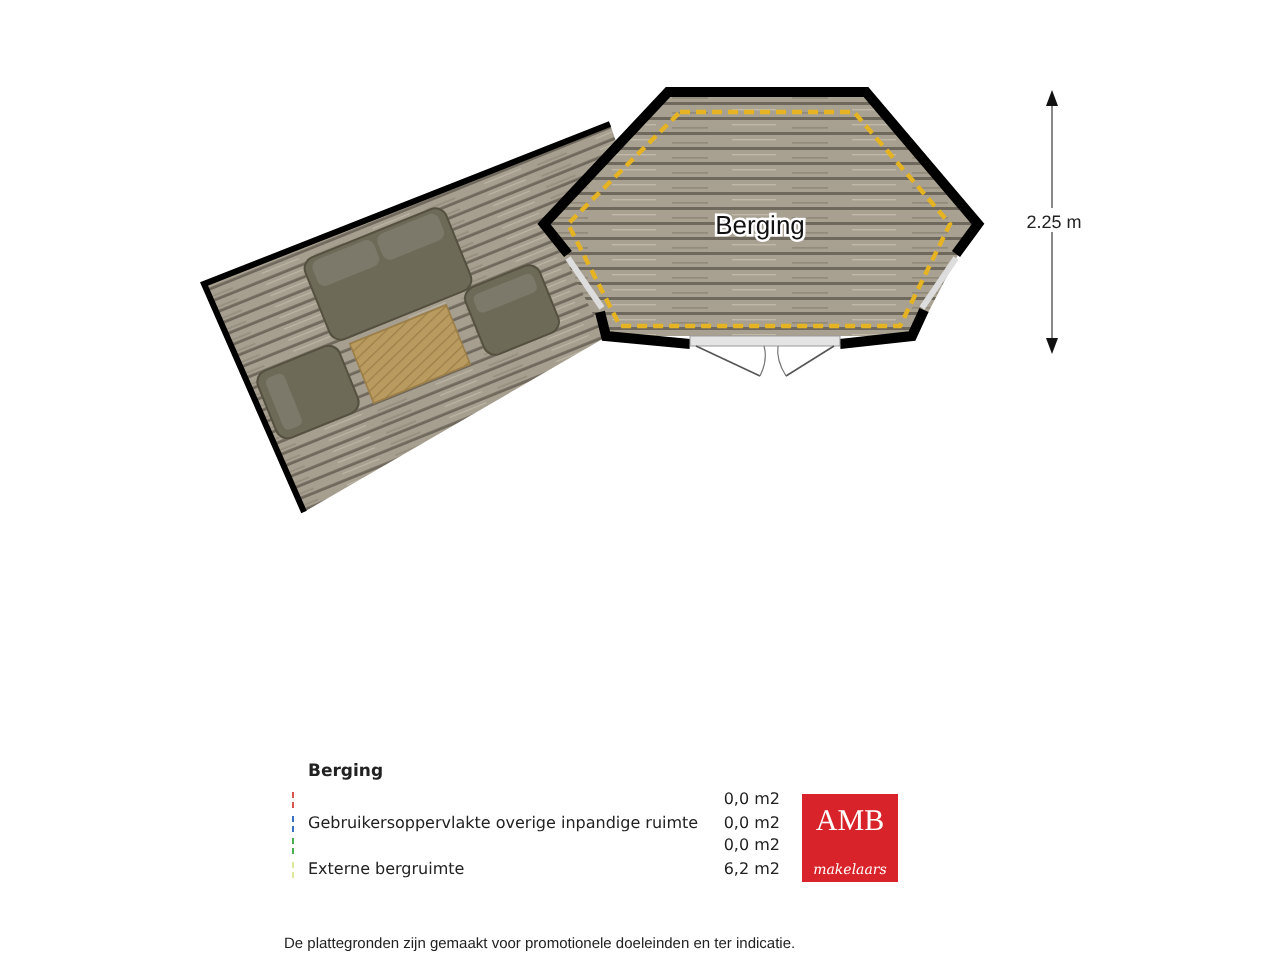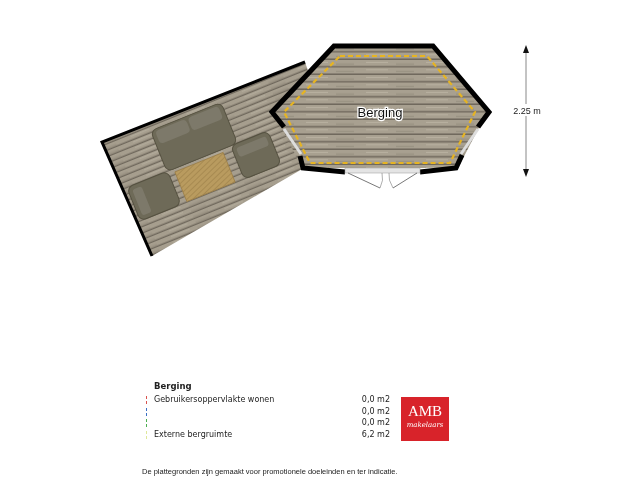--- a/index.html
+++ b/index.html
@@ -8,21 +8,21 @@
   .room-label { font-family:"Liberation Sans", sans-serif; font-size:13px; fill:#111; stroke:#fff; stroke-width:2.5px; paint-order:stroke; }
   .dim-label { font-family:"Liberation Sans", sans-serif; font-size:9px; fill:#222; }
   #legend { position:absolute; left:146px; top:381px; width:240px; font-family:"DejaVu Sans", sans-serif; color:#222; }
   .legend-title { font-size:8.5px; font-weight:bold; height:13px; margin-left:8px; }
   .legend-row { position:relative; height:11.5px; font-size:8px; line-height:11.5px; }
   .legend-marker { position:absolute; left:0; top:2px; width:0; height:8px; border-left:1px dashed; }
   .legend-label { position:absolute; left:8px; white-space:nowrap; }
   .legend-value { position:absolute; right:-4px; white-space:nowrap; }
   #logo { position:absolute; left:401px; top:397px; width:48px; height:44px; background:#d8232a; color:#fff; text-align:center; }
   .logo-main { font-family:Liberation Serif, serif; font-size:15px; font-weight:normal; letter-spacing:0px; margin-top:6px; line-height:16px; }
-  .logo-sub { font-family:"DejaVu Serif", serif; font-style:italic; font-size:7px; line-height:9px; margin-top:2px; }
+  .logo-sub { font-family:"DejaVu Serif", serif; font-style:italic; font-size:7px; line-height:9px; margin-top:12px; }
   #disclaimer { position:absolute; left:142px; top:467px; font-size:7.5px; color:#222; white-space:nowrap; font-family:"Liberation Sans", sans-serif; }
 </style>
 </head>
 <body>
 
 <svg id="plan" viewBox="0 0 640 300" width="640" height="300">
   <defs>
     <pattern id="planks" patternUnits="userSpaceOnUse" width="60" height="6" patternTransform="rotate(-22)">
       <rect width="60" height="6" fill="#a69e8e"></rect>
       <rect y="4.6" width="60" height="1.4" fill="#6f685c"></rect>
@@ -88,25 +88,25 @@
     <polygon points="526,177 523,169 529,169" fill="#111"></polygon>
     <rect x="510" y="104" width="34" height="12" fill="#fff"></rect>
     <text class="dim-label" x="527" y="114" text-anchor="middle">2.25 m</text>
   </g>
 </svg>
 
 <div id="legend">
   <div class="legend-title">Berging</div>
   <div class="legend-row">
     <span class="legend-marker" style="border-color:#d9534f"></span>
-    <span class="legend-label">Gebruikersoppervlakte wonen</span>
     <span class="legend-value">0,0 m2</span>
   </div>
   <div class="legend-row">
     <span class="legend-marker" style="border-color:#3a6fc4"></span>
+    <span class="legend-label">Gebruikersoppervlakte overige inpandige ruimte</span>
     <span class="legend-value">0,0 m2</span>
   </div>
   <div class="legend-row">
     <span class="legend-marker" style="border-color:#4caf50"></span>
     <span class="legend-value">0,0 m2</span>
   </div>
   <div class="legend-row">
     <span class="legend-marker" style="border-color:#dfe89a"></span>
     <span class="legend-label">Externe bergruimte</span>
     <span class="legend-value">6,2 m2</span>

